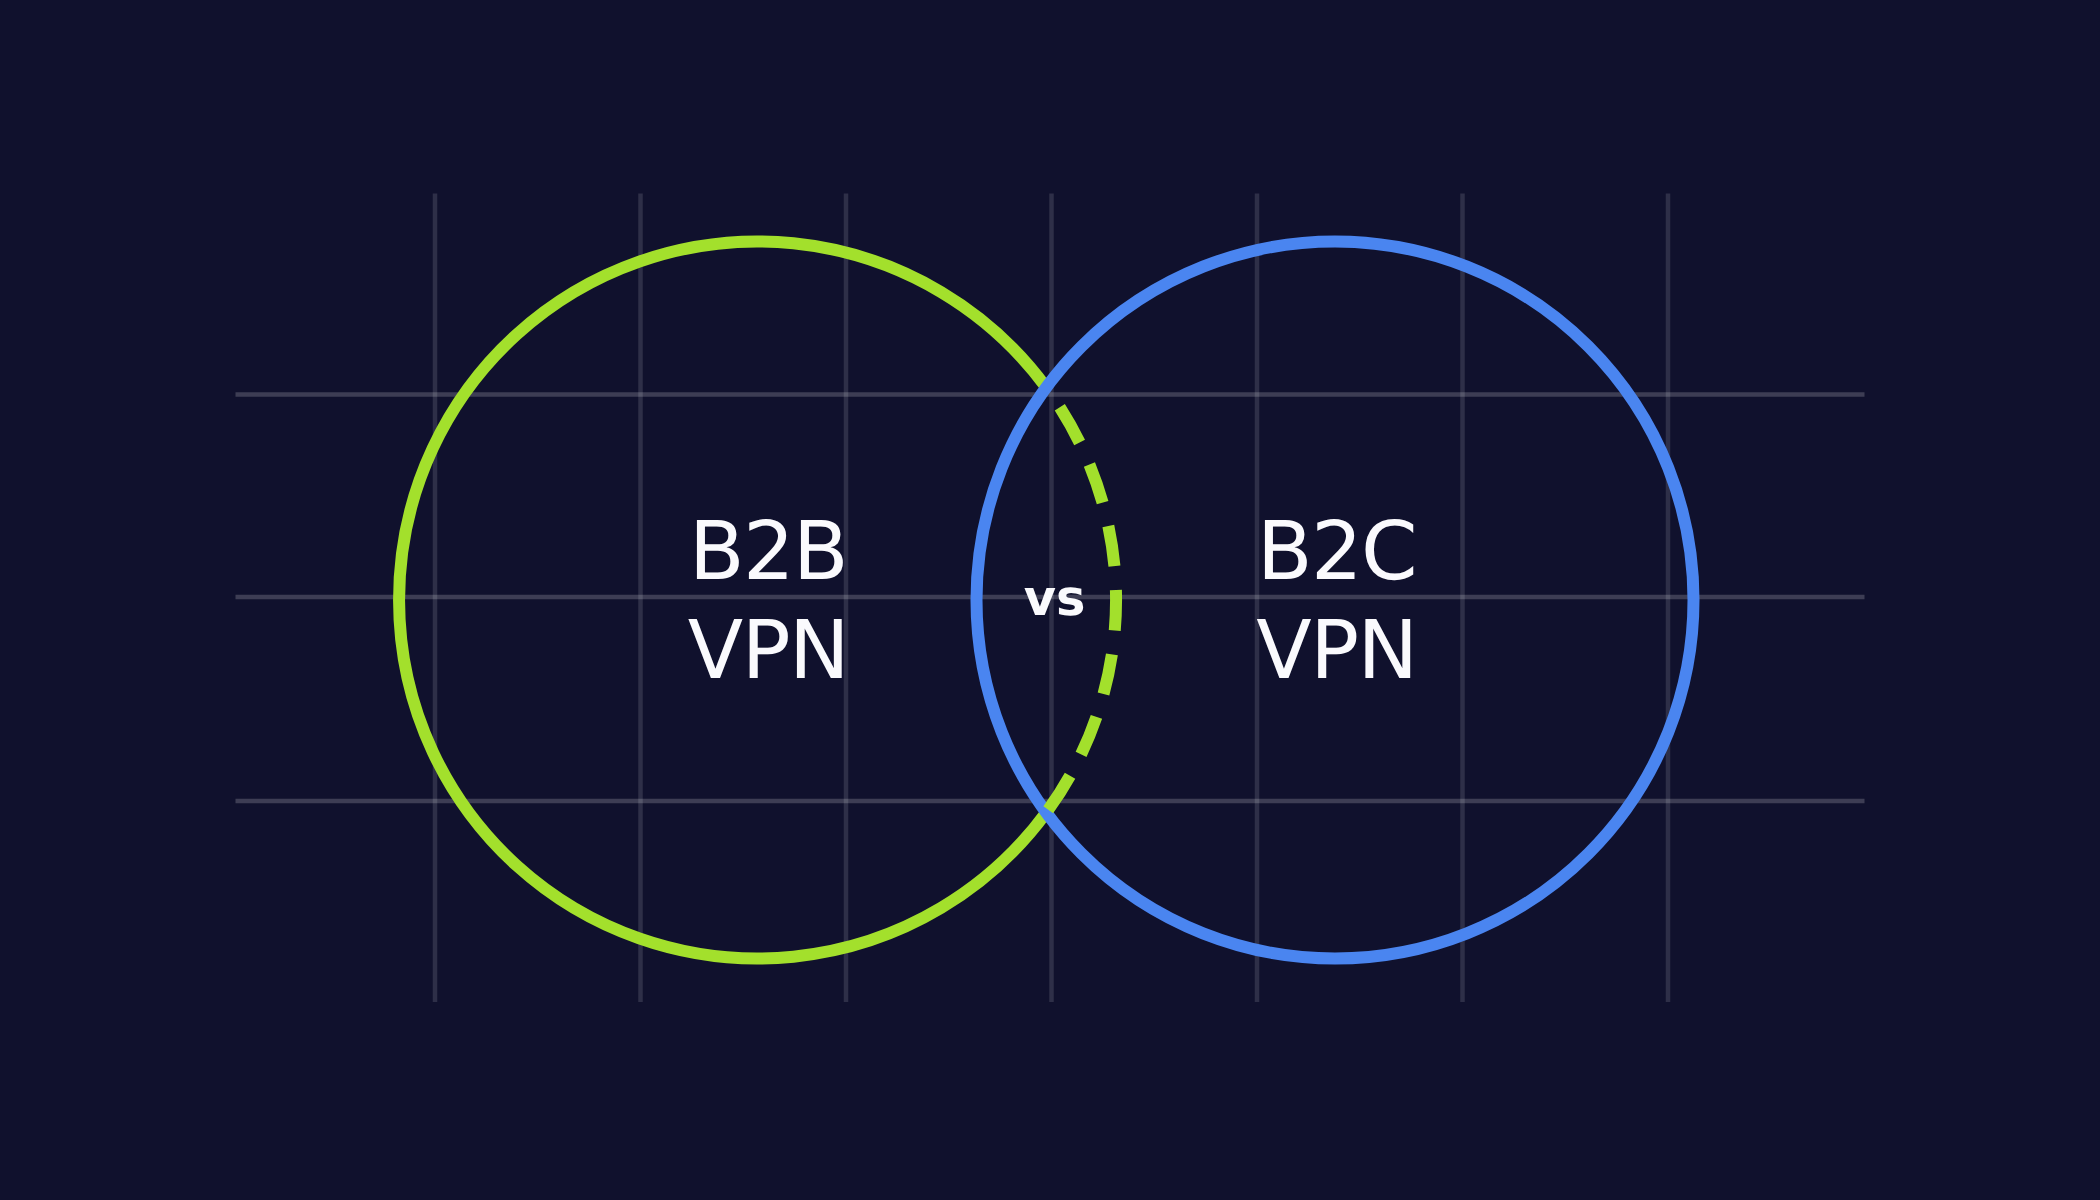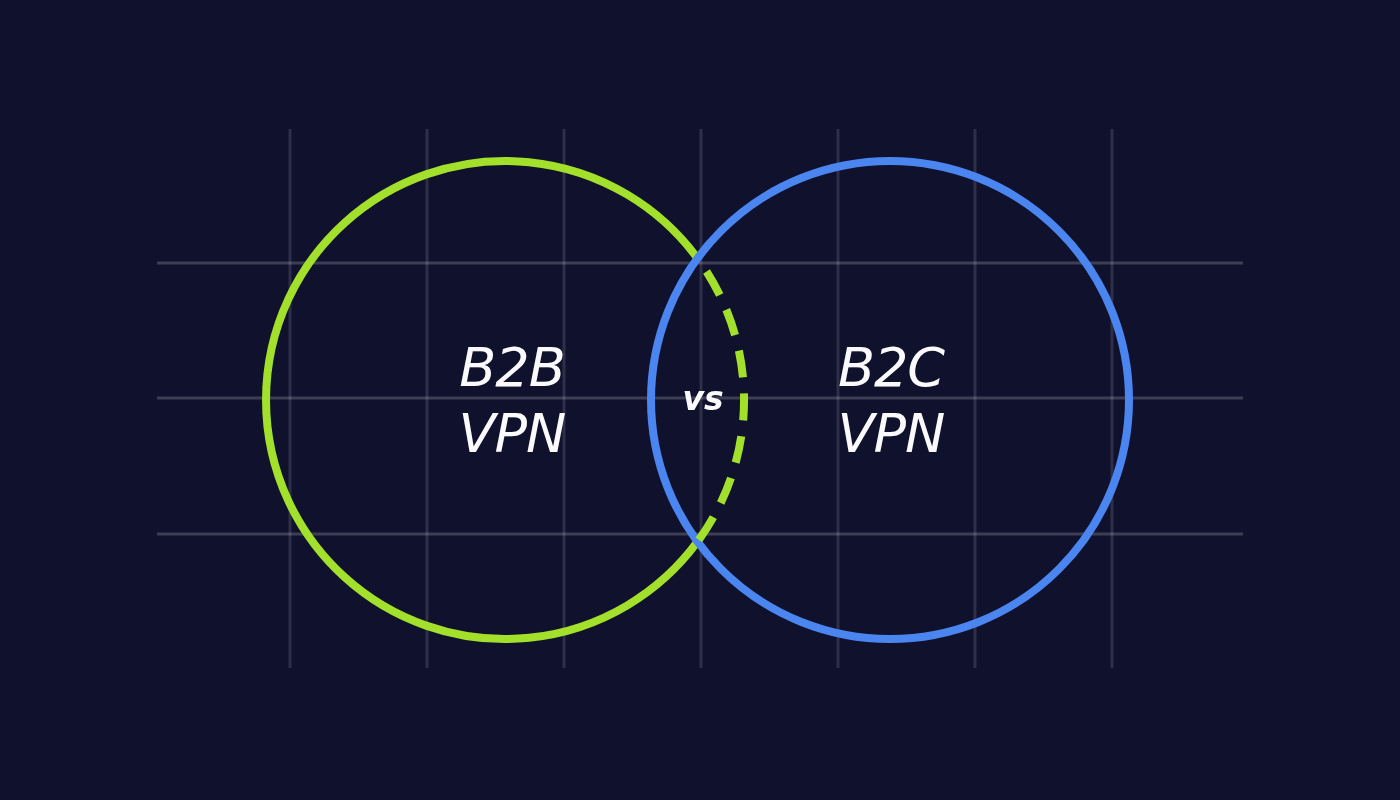--- a/index.html
+++ b/index.html
@@ -7,21 +7,20 @@
     padding: 0;
     width: 1400px;
     height: 800px;
     background: #10112D;
     overflow: hidden;
   }
   #stage {
     position: relative;
     width: 1400px;
     height: 800px;
-    font-style: italic;
   }
   svg { display: block; }
   .grid-line-v { stroke: rgba(255,255,255,0.13); stroke-width: 3; }
   .grid-line-h { stroke: rgba(255,255,255,0.19); stroke-width: 3; }
   .circle-stroke { fill: none; stroke-width: 8; }
   .dashed-arc { fill: none; stroke-width: 8; stroke-dasharray: 27 16; stroke-dashoffset: 27; stroke-linecap: butt; }
   .venn-label {
     font-family: "DejaVu Sans", "Liberation Sans", sans-serif;
     font-size: 54px;
     font-weight: 400;

